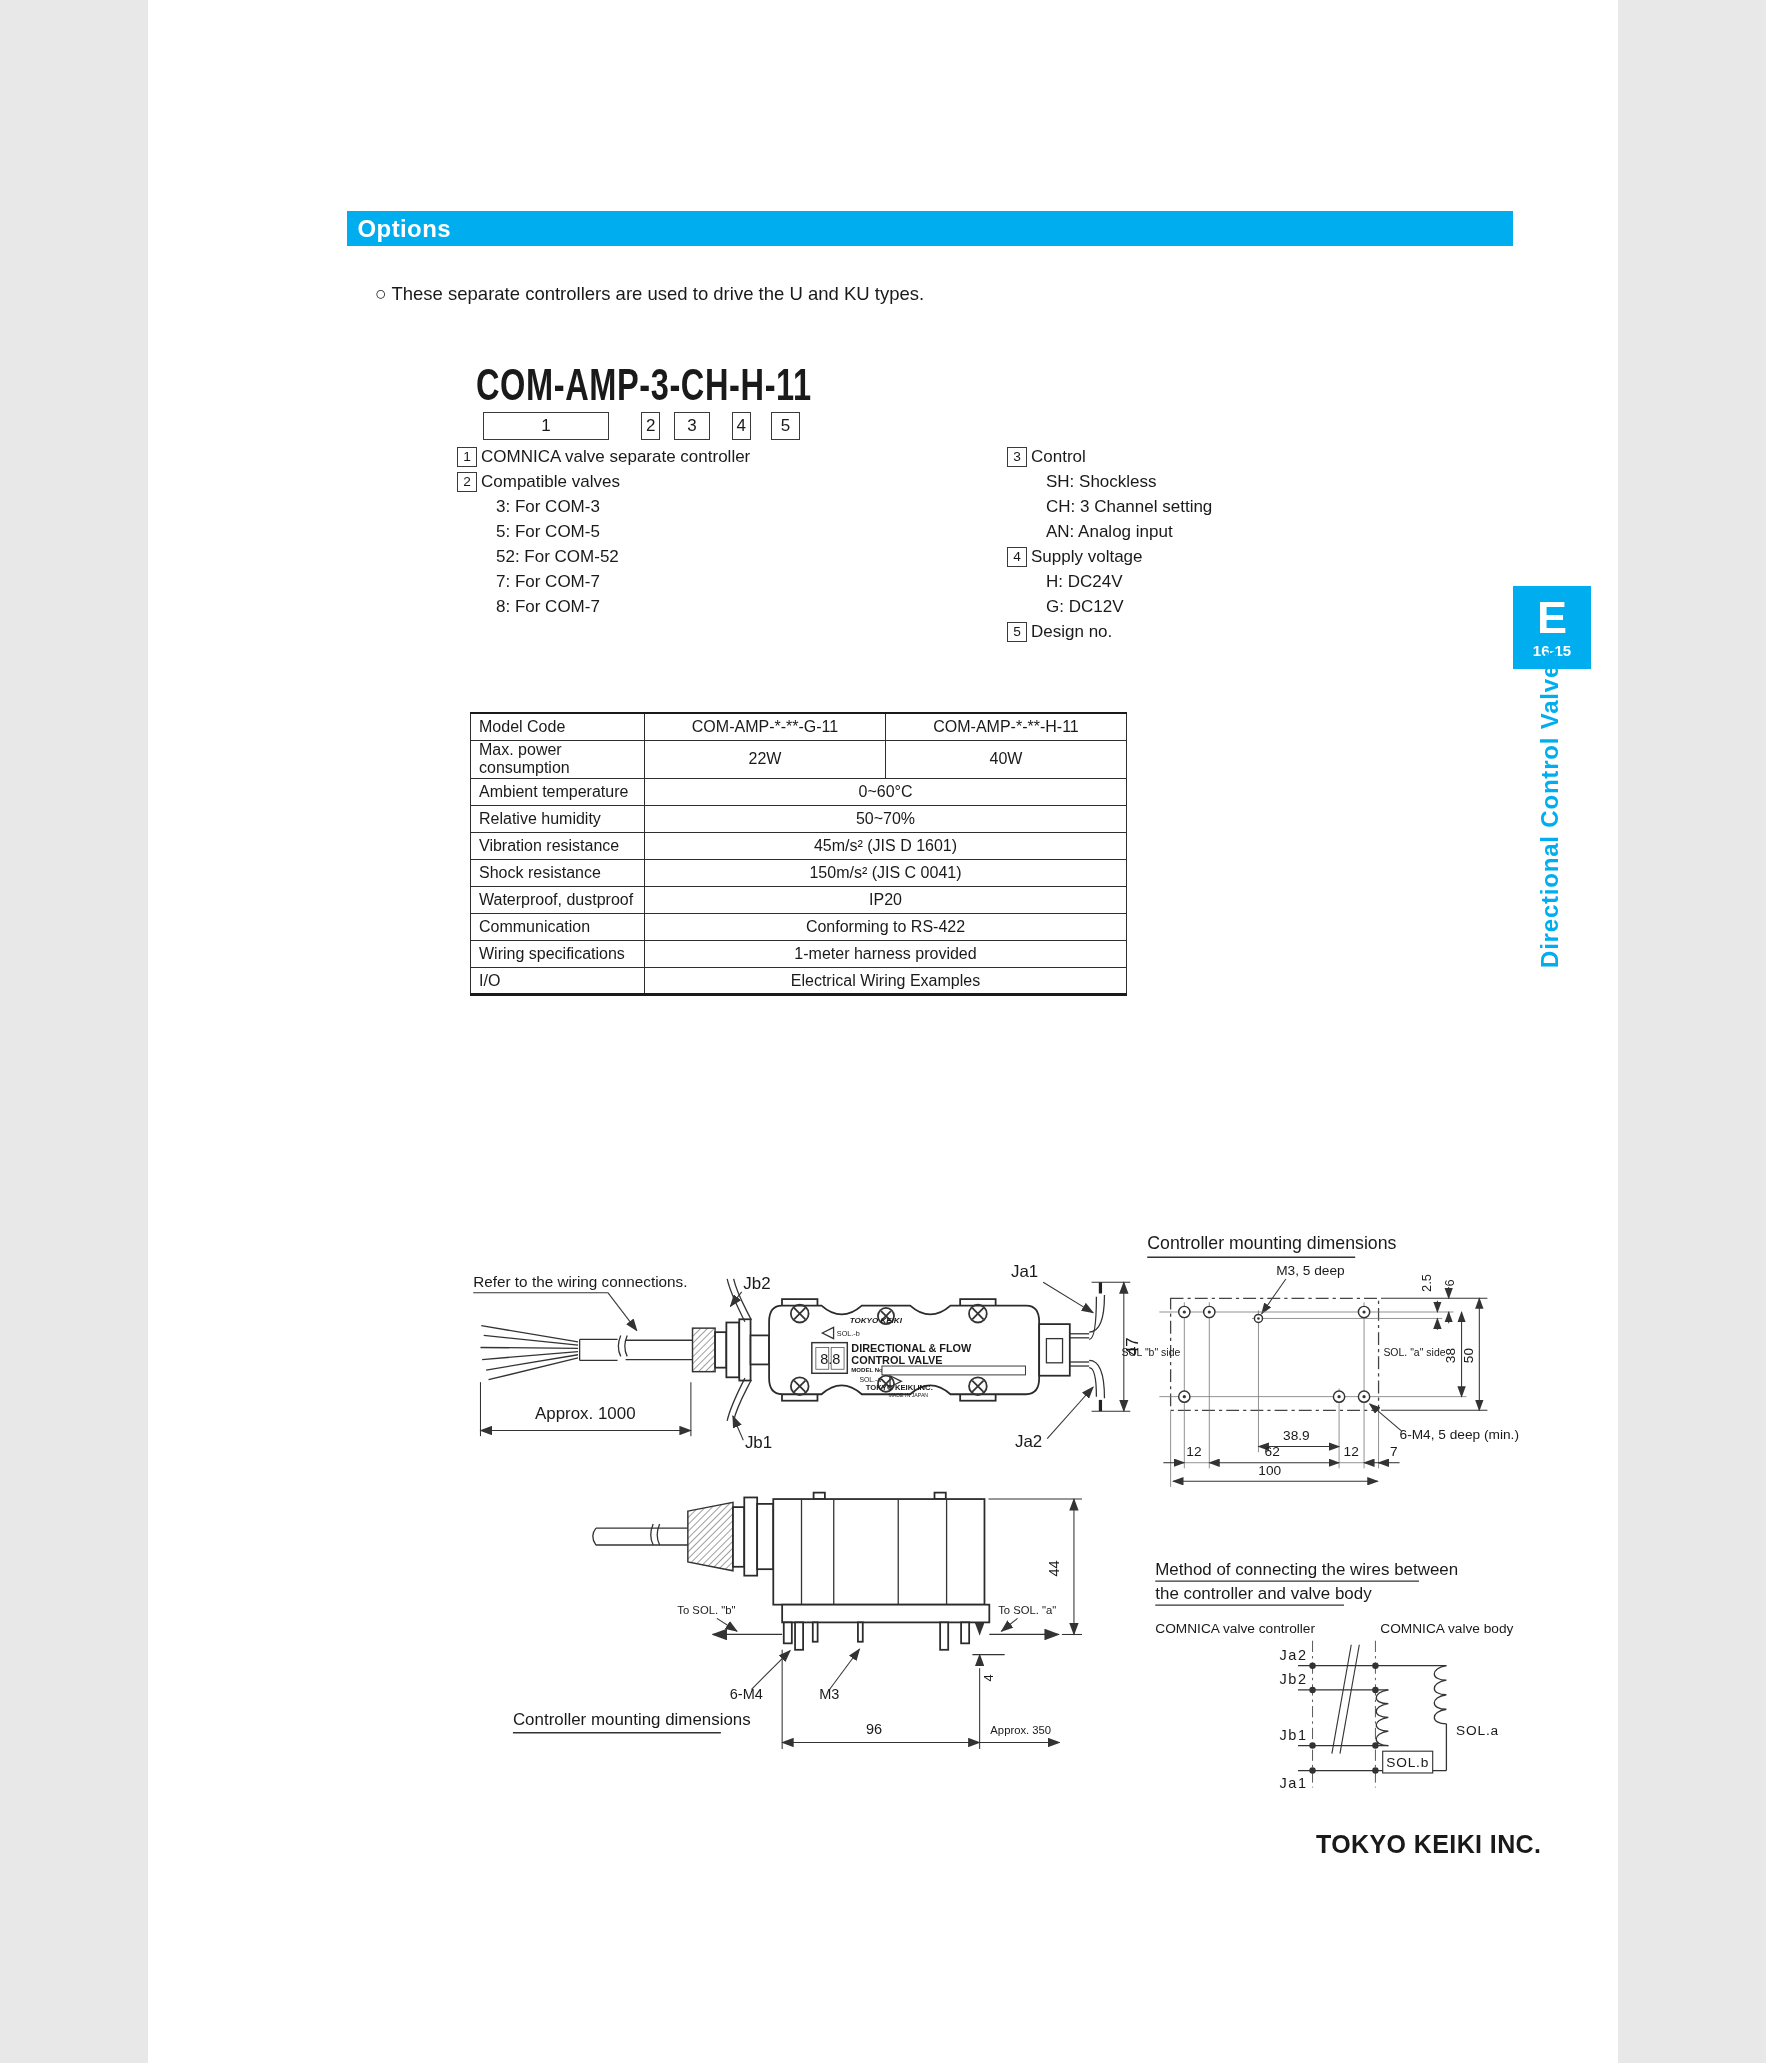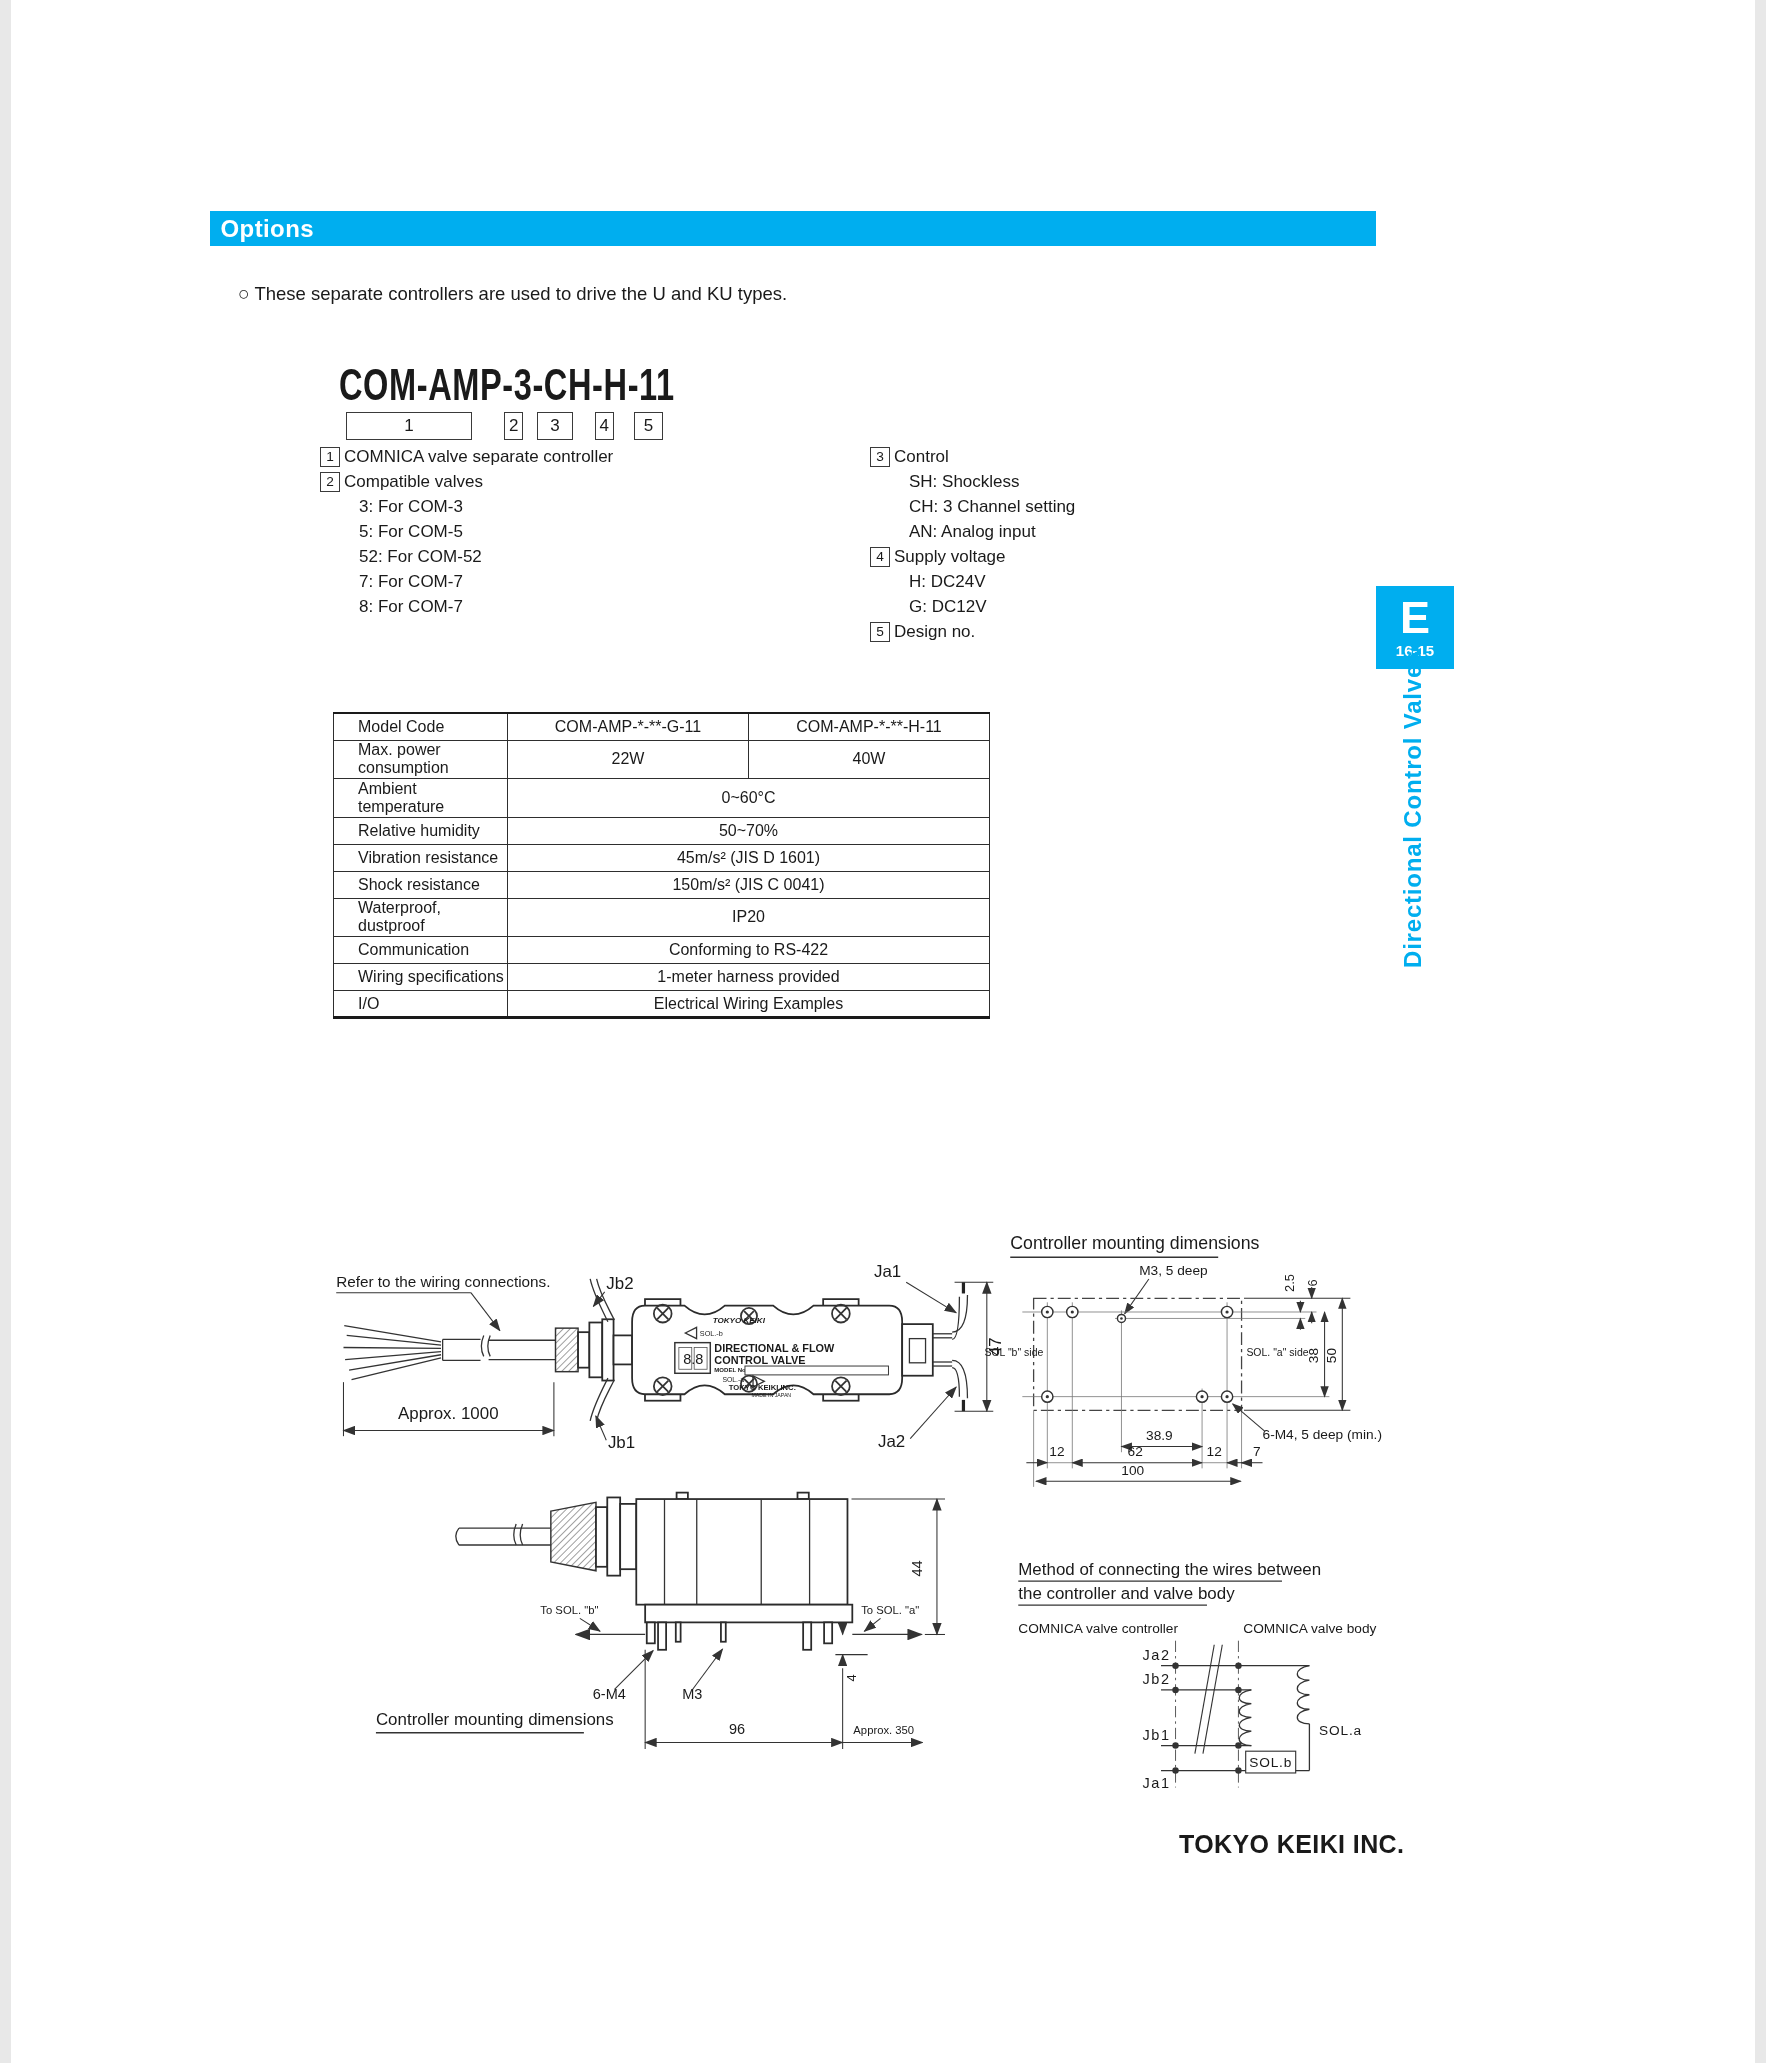--- a/index.html
+++ b/index.html
@@ -1,16 +1,16 @@
 <!DOCTYPE html>
 <html style="font-size:13px"><head>
 <meta charset="utf-8">
 <style>
   html,body{margin:0;padding:0;background:#e8e8e8;}
-  .page{position:relative;width:1744px;height:2064px;background:#ffffff;
+  .page{position:relative;width:1470px;height:2064px;background:#ffffff;
         font-family:"Liberation Sans",sans-serif;color:#1a1a1a;overflow:hidden;margin:0 auto;}
   .abs{position:absolute;}
   
   .options-bar{left:199px;top:211px;width:1166px;height:35px;background:#00aeef;display:flex;align-items:center;}
   .options-bar span{color:#fff;font-weight:bold;font-size:24px;padding-left:10.5px;letter-spacing:0.4px;}
   
   .intro{left:199px;top:280px;width:887px;font-size:18.5px;line-height:27px;margin-left:28px;}
   .intro .circ{font-size:19.3px;margin-right:4.8px;}
   
   .model-heading{left:328px;top:360px;font-size:44px;font-weight:bold;white-space:nowrap;
@@ -20,21 +20,21 @@
   
   .legend{font-size:17px;}
   .legend .row{height:25px;display:flex;align-items:center;}
   .legend .numbox{width:20px;height:20px;border:1.6px solid #3a3a3a;box-sizing:border-box;display:inline-flex;
                   align-items:center;justify-content:center;font-size:13.7px;margin-right:4px;flex:0 0 auto;}
   .legend .sub{padding-left:39px;}
   
   table.spec{left:322px;top:712px;width:656px;border-collapse:collapse;table-layout:fixed;
              font-size:16px;border:1.6px solid #2e2e2e;border-bottom:3.2px solid #1a1a1a;border-top:2.4px solid #1a1a1a;}
   table.spec td{border:1.6px solid #2e2e2e;height:27px;text-align:center;padding:0.8px 3.2px;box-sizing:border-box;}
-  table.spec td.lbl{text-align:left;padding-left:24px;margin-top:16px;}
+  table.spec td.lbl{text-align:left;padding-left:8px;margin-top:16px;}
   table.spec tr.tall td{height:44px;}
   
   .side-tab{left:1365px;top:586px;width:78px;height:83px;background:#00aeef;color:#fff;
             display:flex;flex-direction:column;align-items:center;justify-content:center;}
   .side-tab .letter{font-size:45px;font-weight:bold;line-height:45px;}
   .side-tab .pref{font-size:15px;font-weight:bold;line-height:21px;}
   .vert-label{left:1380px;top:679px;width:44px;height:260px;display:flex;align-items:center;justify-content:center;
               writing-mode:vertical-rl;transform:rotate(180deg);color:#00aeef;font-weight:bold;font-size:24px;
               letter-spacing:0.8px;white-space:nowrap;}
   .footer{left:1168px;top:1830px;font-size:25px;font-weight:bold;letter-spacing:0.4px;}

